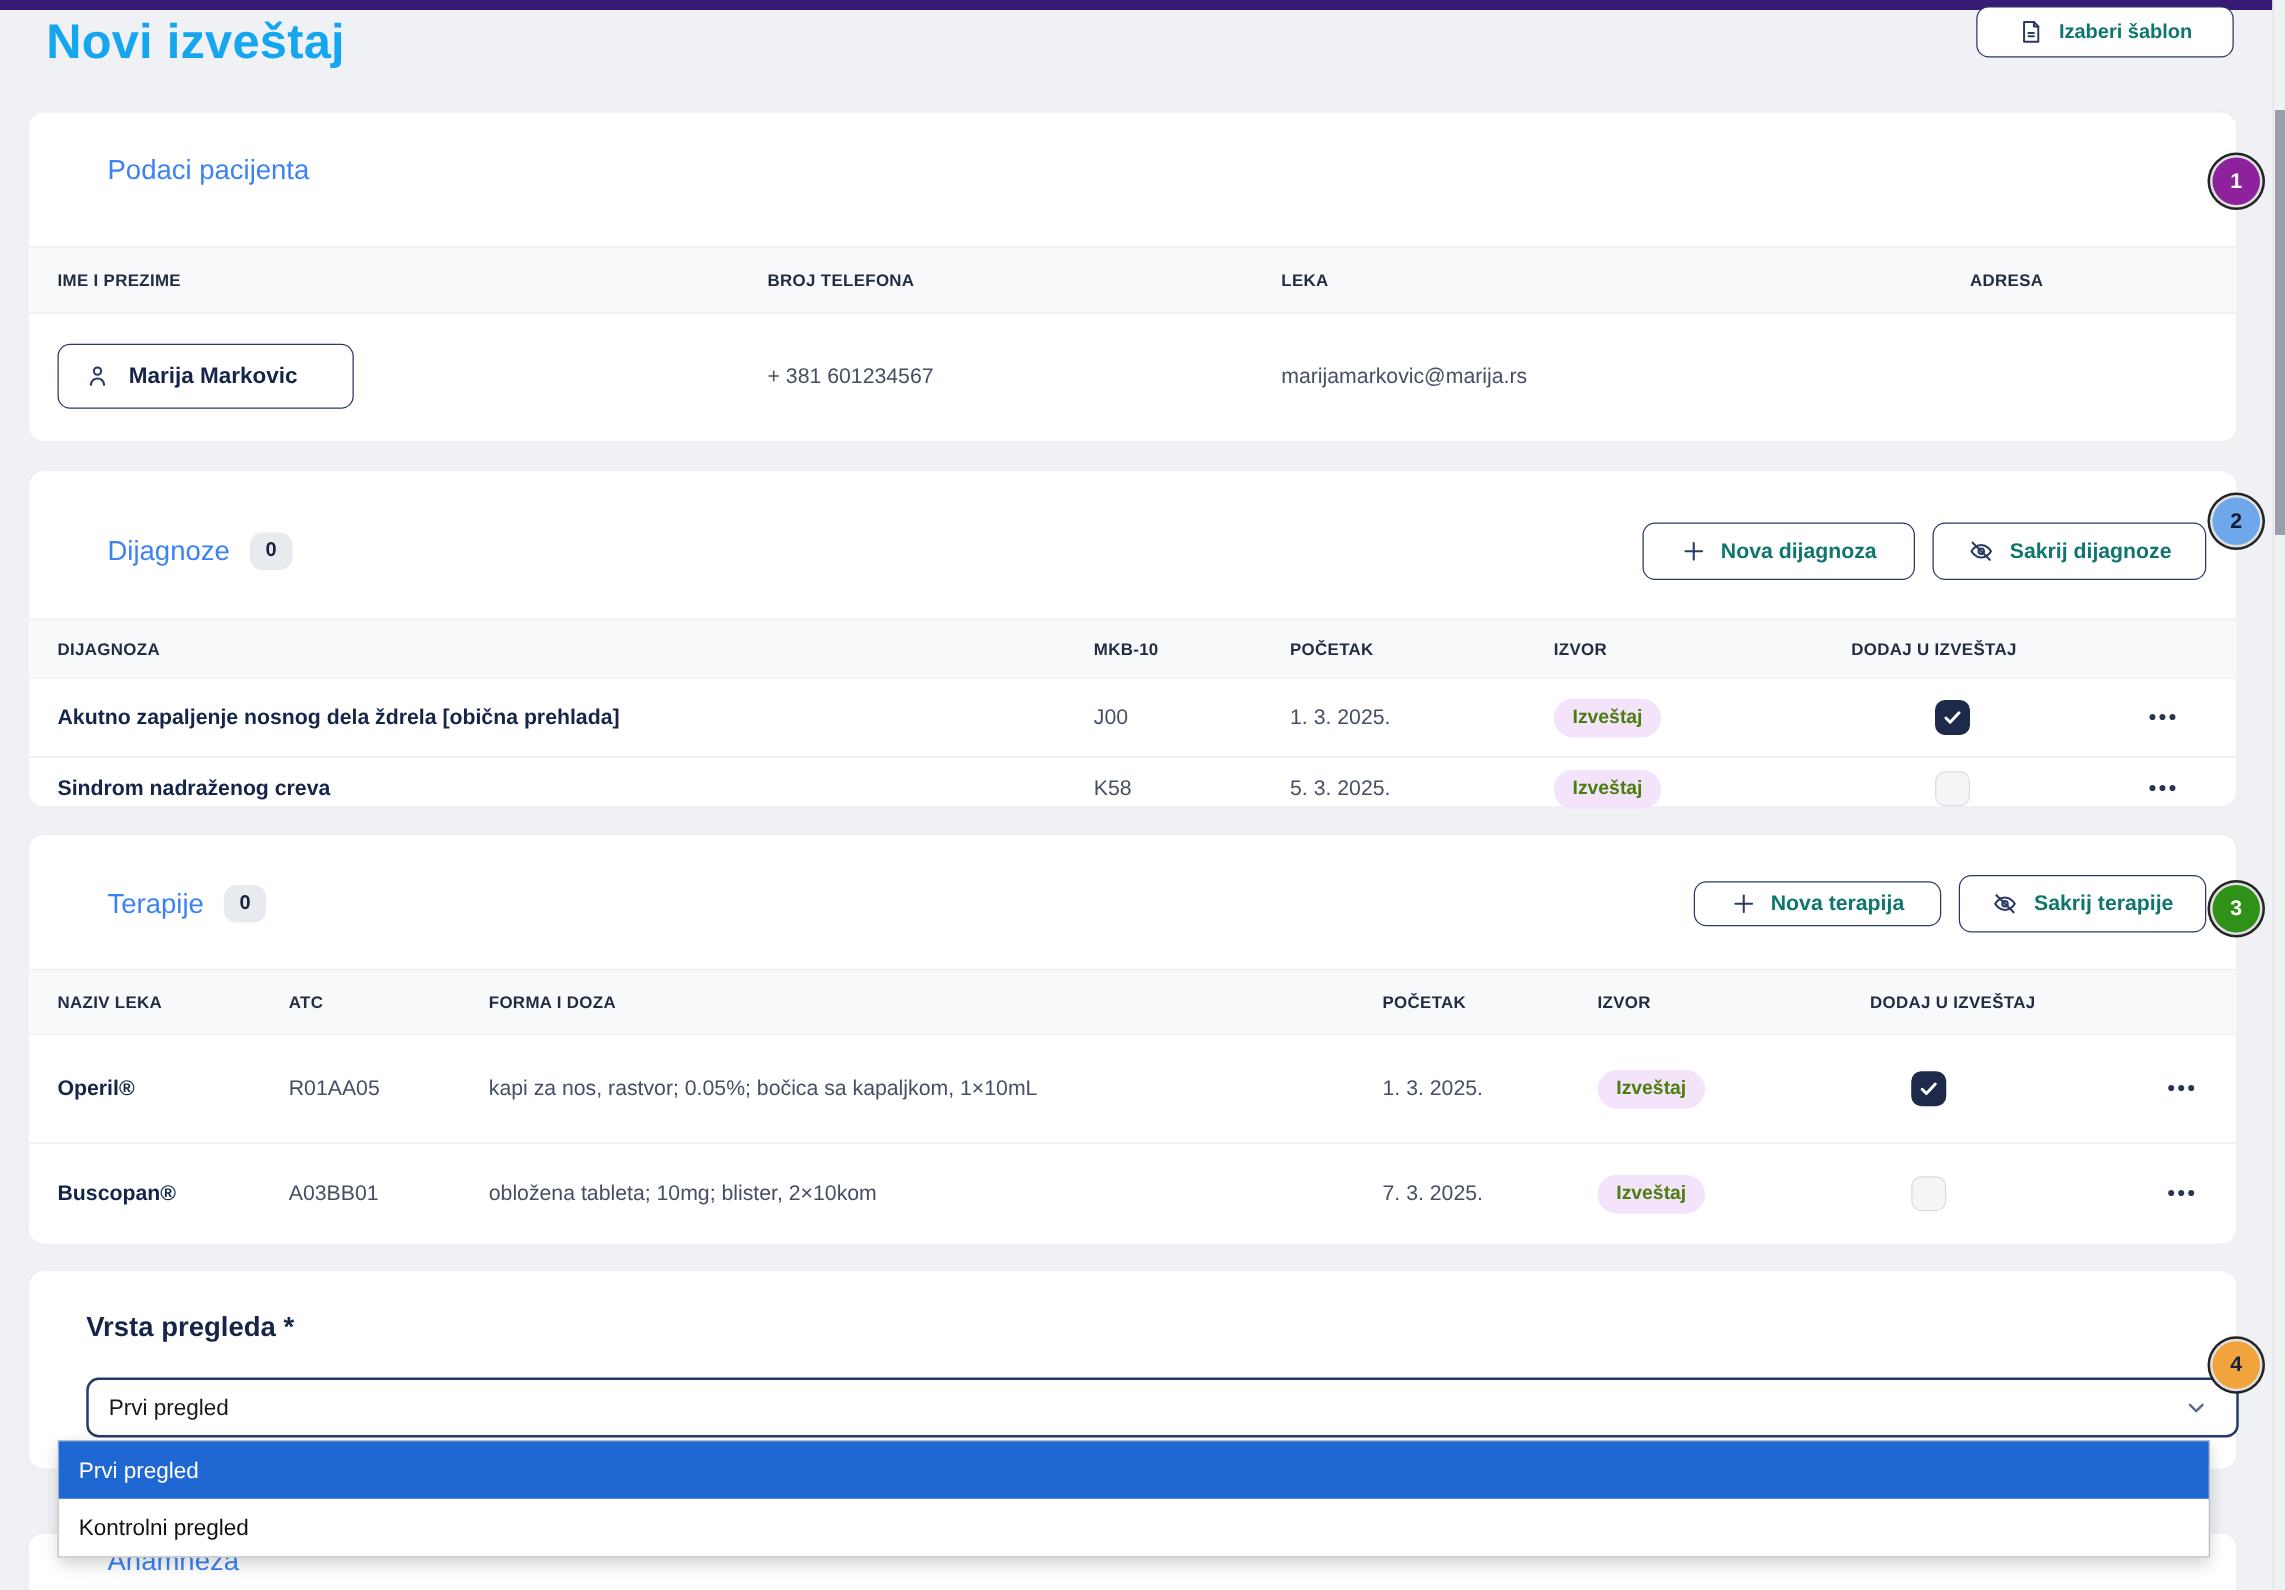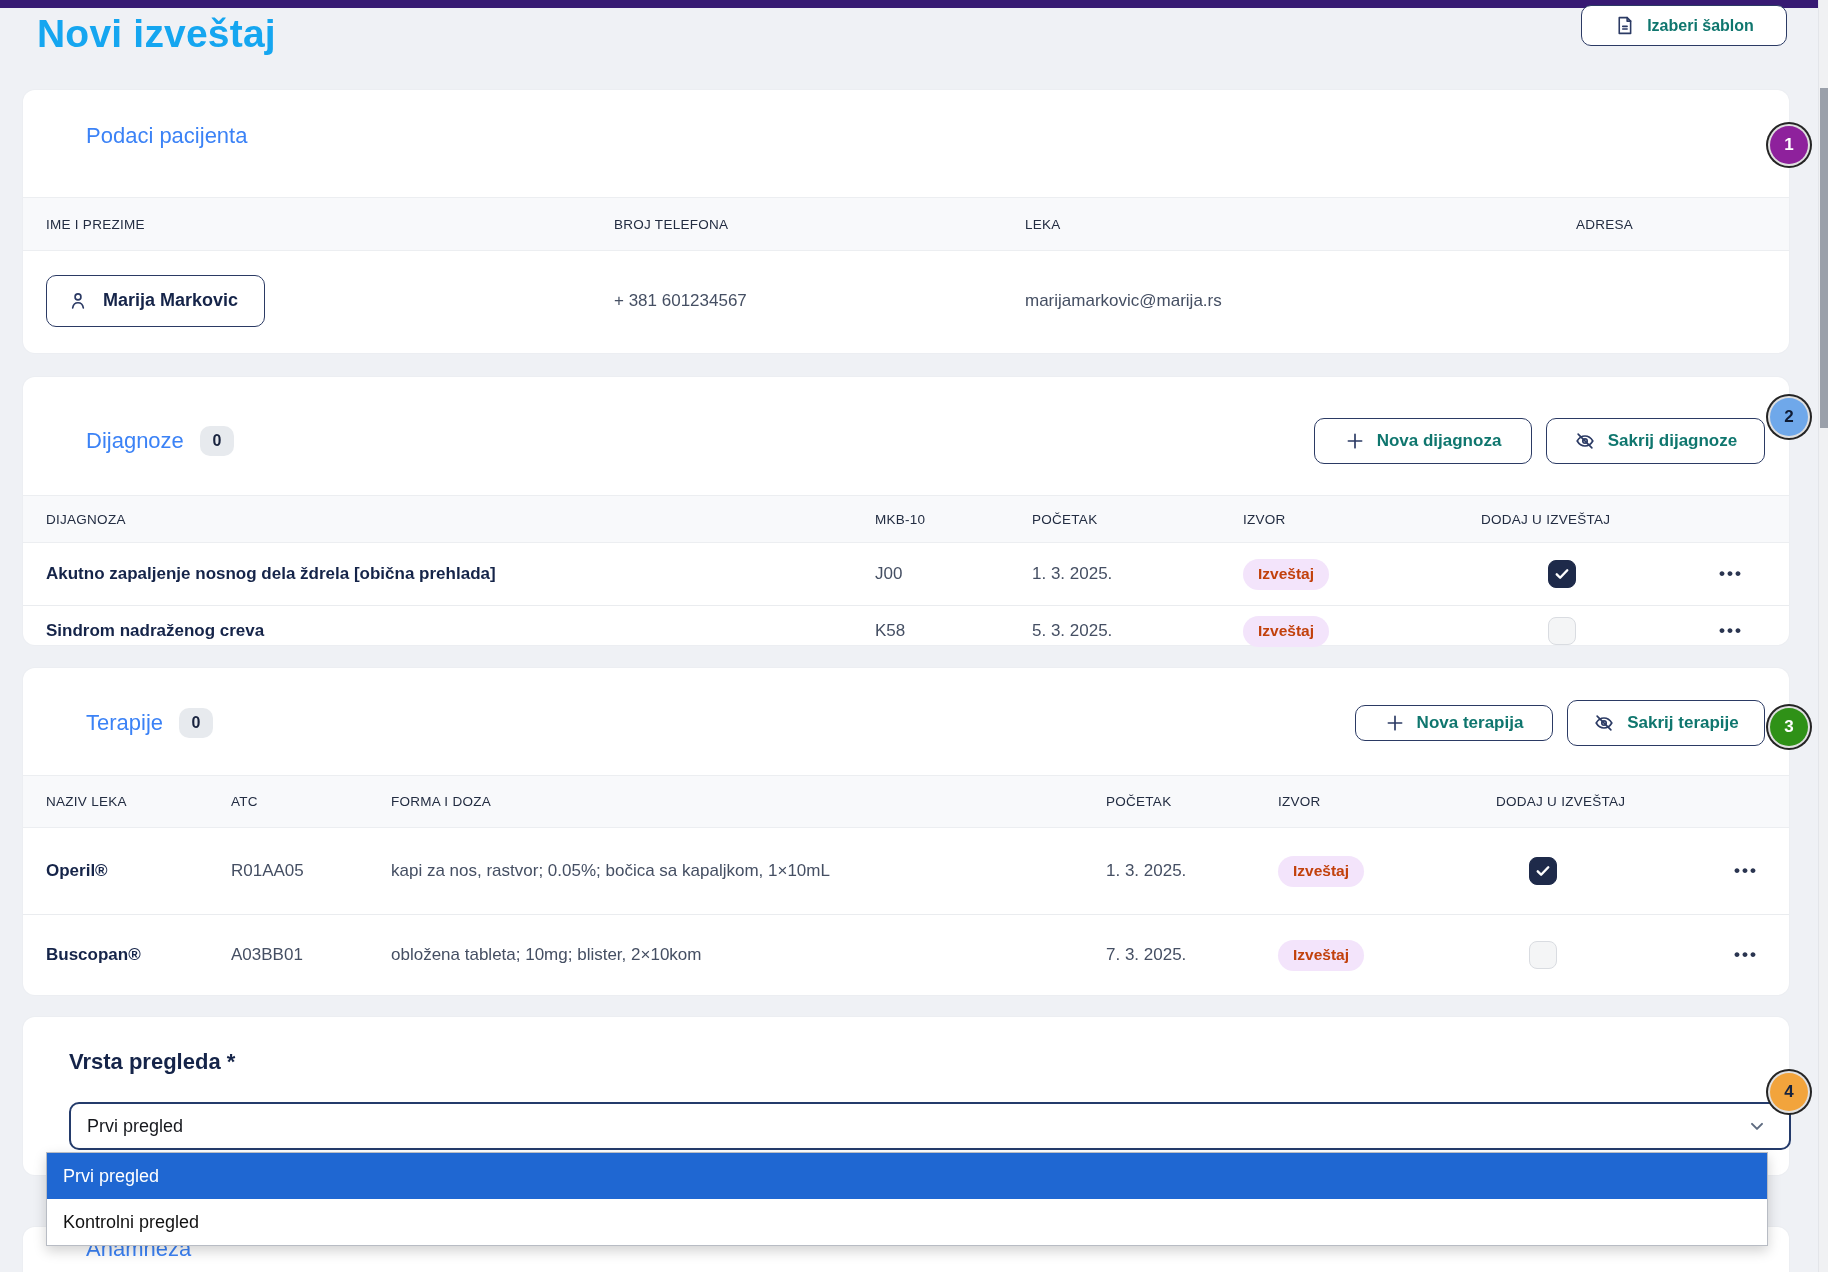--- a/index.html
+++ b/index.html
@@ -14,33 +14,33 @@
   .btn { display:flex; align-items:center; gap:12px; background:#fff; border:1.5px solid #2B3A64; border-radius:10px; color:#0f766e; font-size:17px; font-weight:600; justify-content:center; cursor:pointer; }
   .template-btn { position:absolute; left:1581px; top:5px; width:206px; height:41px; font-size:16px; }
 
   .card { position:absolute; left:23px; width:1766px; background:#fff; border-radius:12px; box-shadow:0 0 0 1px #ECEEF2; }
   .card-title { font-size:22px; font-weight:normal; color:#3b82f6;margin-left:40px; }
   .count-pill { display:inline-flex; align-items:center; justify-content:center; min-width:34px; height:30px; padding:0 9px; margin-left:16px; background:#E7EAEE; border-radius:10px; font-size:16px; font-weight:600; color:#18233E; }
 
   .sec-head { display:flex; align-items:center; padding:0 24px 0 23px; }
   .sec-head .spacer { flex:1; }
 
-  .thead { display:grid; align-items:center; background:#F8F9FB; border-top:1px solid #ECEEF1; border-bottom:1px solid #ECEEF1; padding:0 23px; font-size:13.5px; font-weight:normal; color:#232D42; letter-spacing:.02em; }
+  .thead { display:grid; align-items:center; background:#F8F9FB; border-top:1px solid #ECEEF1; border-bottom:1px solid #ECEEF1; padding:0 23px; font-size:13.5px; font-weight:bold; color:#232D42; letter-spacing:.02em; }
   .trow  { display:grid; align-items:center; padding:0 23px; font-size:17px; color:#454F63; }
   .trow + .trow { border-top:1px solid #EAECEF; }
 
   .g-patient  { grid-template-columns:568px 411px 551px 190px; }
   .g-diag     { grid-template-columns:829px 157px 211px 238px 238px 1fr; }
   .g-ther     { grid-template-columns:185px 160px 715px 172px 218px 238px 1fr; }
 
   .strong-cell { color:#152449; font-weight:600; }
 
-  .name-chip { display:inline-flex; align-items:center; gap:14px; height:52px; padding:0 26px 0 20px; border:1.5px solid #2B3A64; border-radius:10px; background:#fff; font-size:18px; font-weight:bold; color:#152449; cursor:pointer; }
-
-  .pill { display:inline-flex; align-items:center; justify-content:center; height:31px; padding:0 15px; border-radius:16px; background:#F3E4FB; color:#c2410c; font-size:15.5px; font-weight:600; }
+  .name-chip { display:inline-flex; align-items:center; gap:14px; height:52px; padding:0 44px 0 20px; border:1.5px solid #2B3A64; border-radius:10px; background:#fff; font-size:18px; font-weight:bold; color:#152449; cursor:pointer; }
+
+  .pill { display:inline-flex; align-items:center; justify-content:center; height:31px; padding:0 15px; border-radius:16px; background:#F3E4FB; color:#4d7c0f; font-size:15.5px; font-weight:600; }
 
   .checkbox { width:28px; height:28px; border-radius:8px; background:#F4F5F6; border:1px solid #D9DCE1; display:flex; align-items:center; justify-content:center; cursor:pointer; }
   .checkbox svg { display:none; }
   .checkbox.checked { background:#1E2A4A; border-color:#1E2A4A; }
   .checkbox.checked svg { display:block; }
   .cb-diag { margin-left:67px; }
   .cb-ther { margin-left:33px; }
 
   .dots { font-size:17px; font-weight:bold; color:#2A3550; letter-spacing:2px; cursor:pointer; white-space:nowrap; }
 

